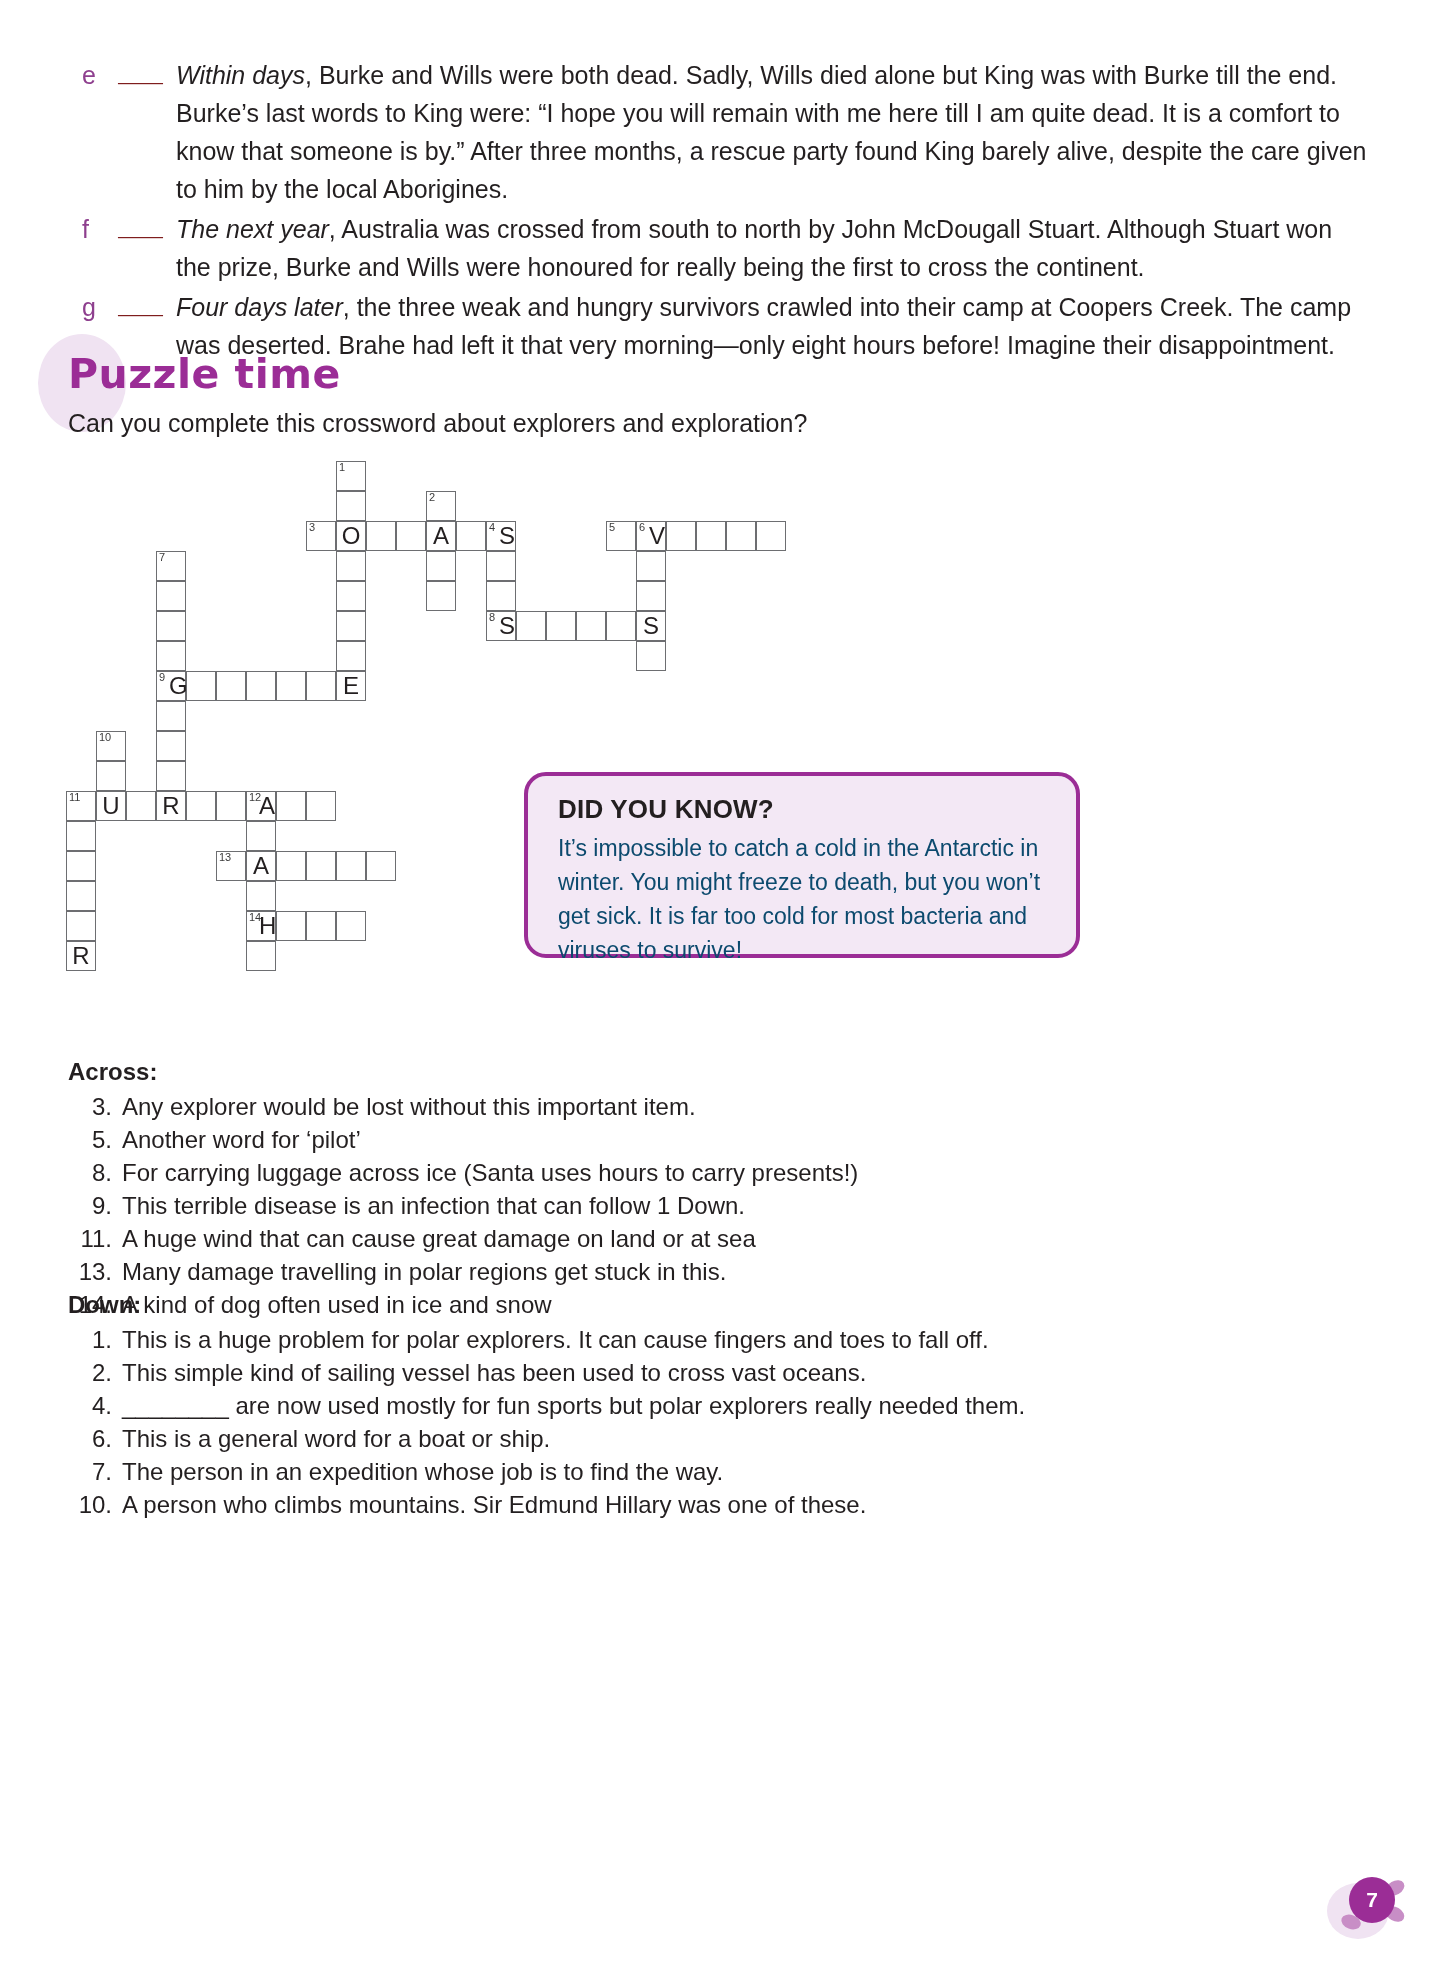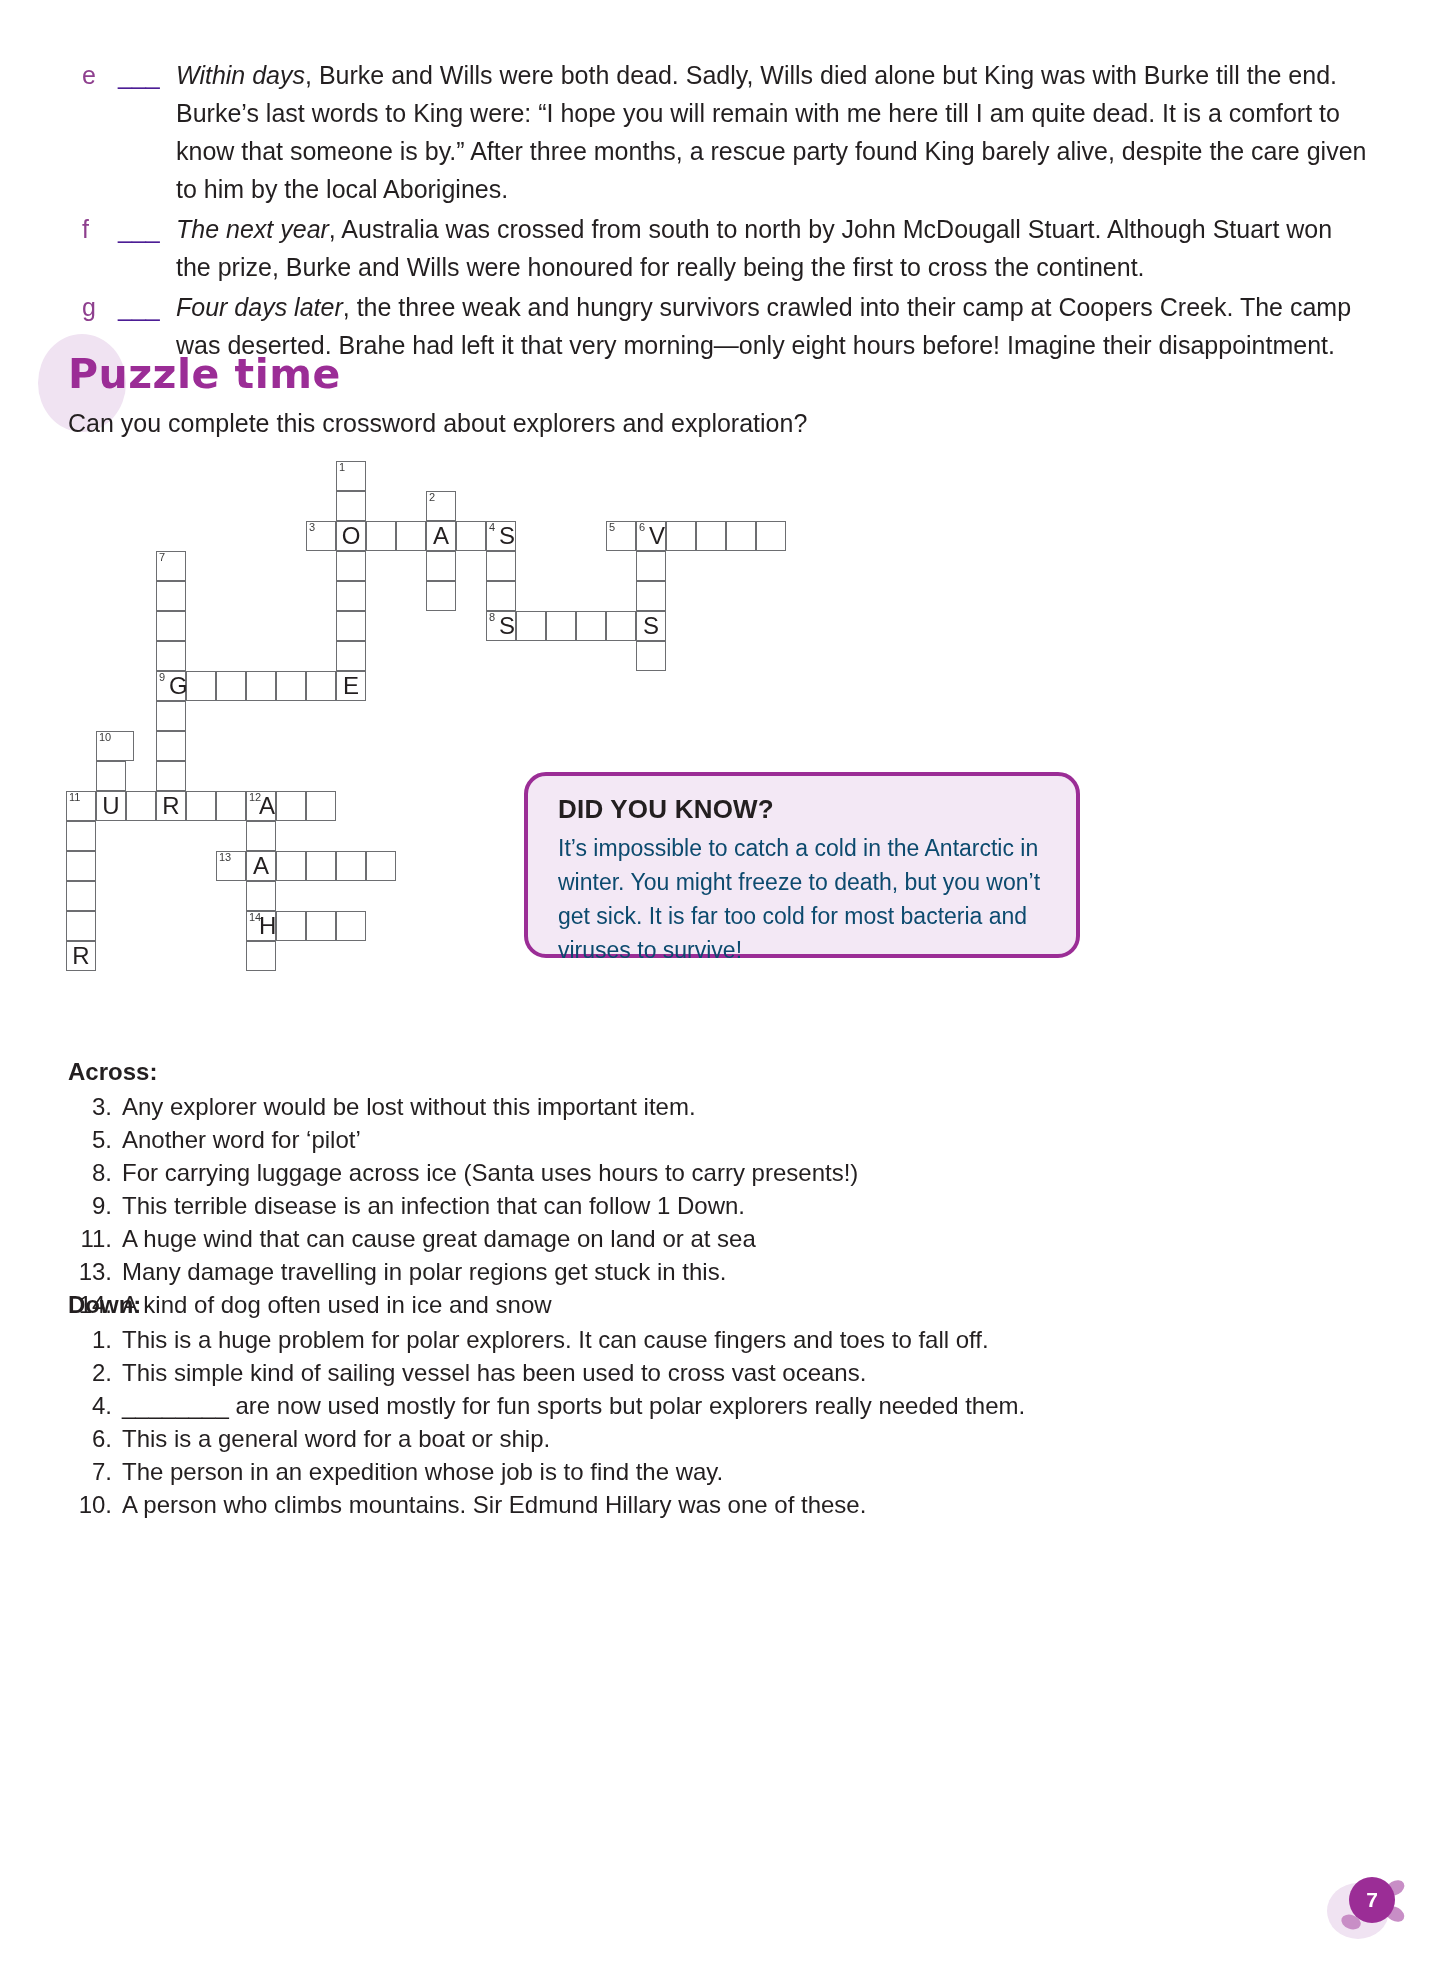--- a/index.html
+++ b/index.html
@@ -30,26 +30,27 @@
   }
   .ex-letter {
     color: #8e3f8e;
     font-size: 25px;
     line-height: 38px;
     width: 36px;
     flex: 0 0 36px;
     font-family: "Liberation Sans", sans-serif;
   }
   .ex-blank {
-    color: #4c1d95;
+    color: #7f1d1d;
     font-size: 25px;
     line-height: 38px;
     width: 58px;
     flex: 0 0 58px;
     letter-spacing: 0px;
+    font-family: Liberation Mono, monospace;
   }
   .ex-text {
     font-size: 25px;
     line-height: 38px;
     flex: 1 1 auto;
     text-align: left;
   }
   .ex-text i { font-style: italic; }
 
   
@@ -315,21 +316,21 @@
     </div>
     <div class="cw-cell" style="left: 186px; top: 671px; width: 30px; height: 30px;"></div>
     <div class="cw-cell" style="left: 216px; top: 671px; width: 30px; height: 30px;"></div>
     <div class="cw-cell" style="left: 246px; top: 671px; width: 30px; height: 30px;"></div>
     <div class="cw-cell" style="left: 276px; top: 671px; width: 30px; height: 30px;"></div>
     <div class="cw-cell" style="left: 306px; top: 671px; width: 30px; height: 30px;"></div>
     <div class="cw-cell" style="left: 336px; top: 671px; width: 30px; height: 30px;">
       <span class="cw-letter">E</span>
     </div>
     <div class="cw-cell" style="left: 156px; top: 701px; width: 30px; height: 30px;"></div>
-    <div class="cw-cell has-num" style="left: 96px; top: 731px; width: 38px; height: 30px;">
+    <div class="cw-cell has-num" style="left: 96px; top: 731px; width: 30px; height: 30px;">
       <span class="cw-num">10</span>
     </div>
     <div class="cw-cell" style="left: 156px; top: 731px; width: 30px; height: 30px;"></div>
     <div class="cw-cell" style="left: 96px; top: 761px; width: 30px; height: 30px;"></div>
     <div class="cw-cell" style="left: 156px; top: 761px; width: 30px; height: 30px;"></div>
     <div class="cw-cell has-num" style="left: 66px; top: 791px; width: 30px; height: 30px;">
       <span class="cw-num">11</span>
     </div>
     <div class="cw-cell" style="left: 96px; top: 791px; width: 30px; height: 30px;">
       <span class="cw-letter">U</span>

